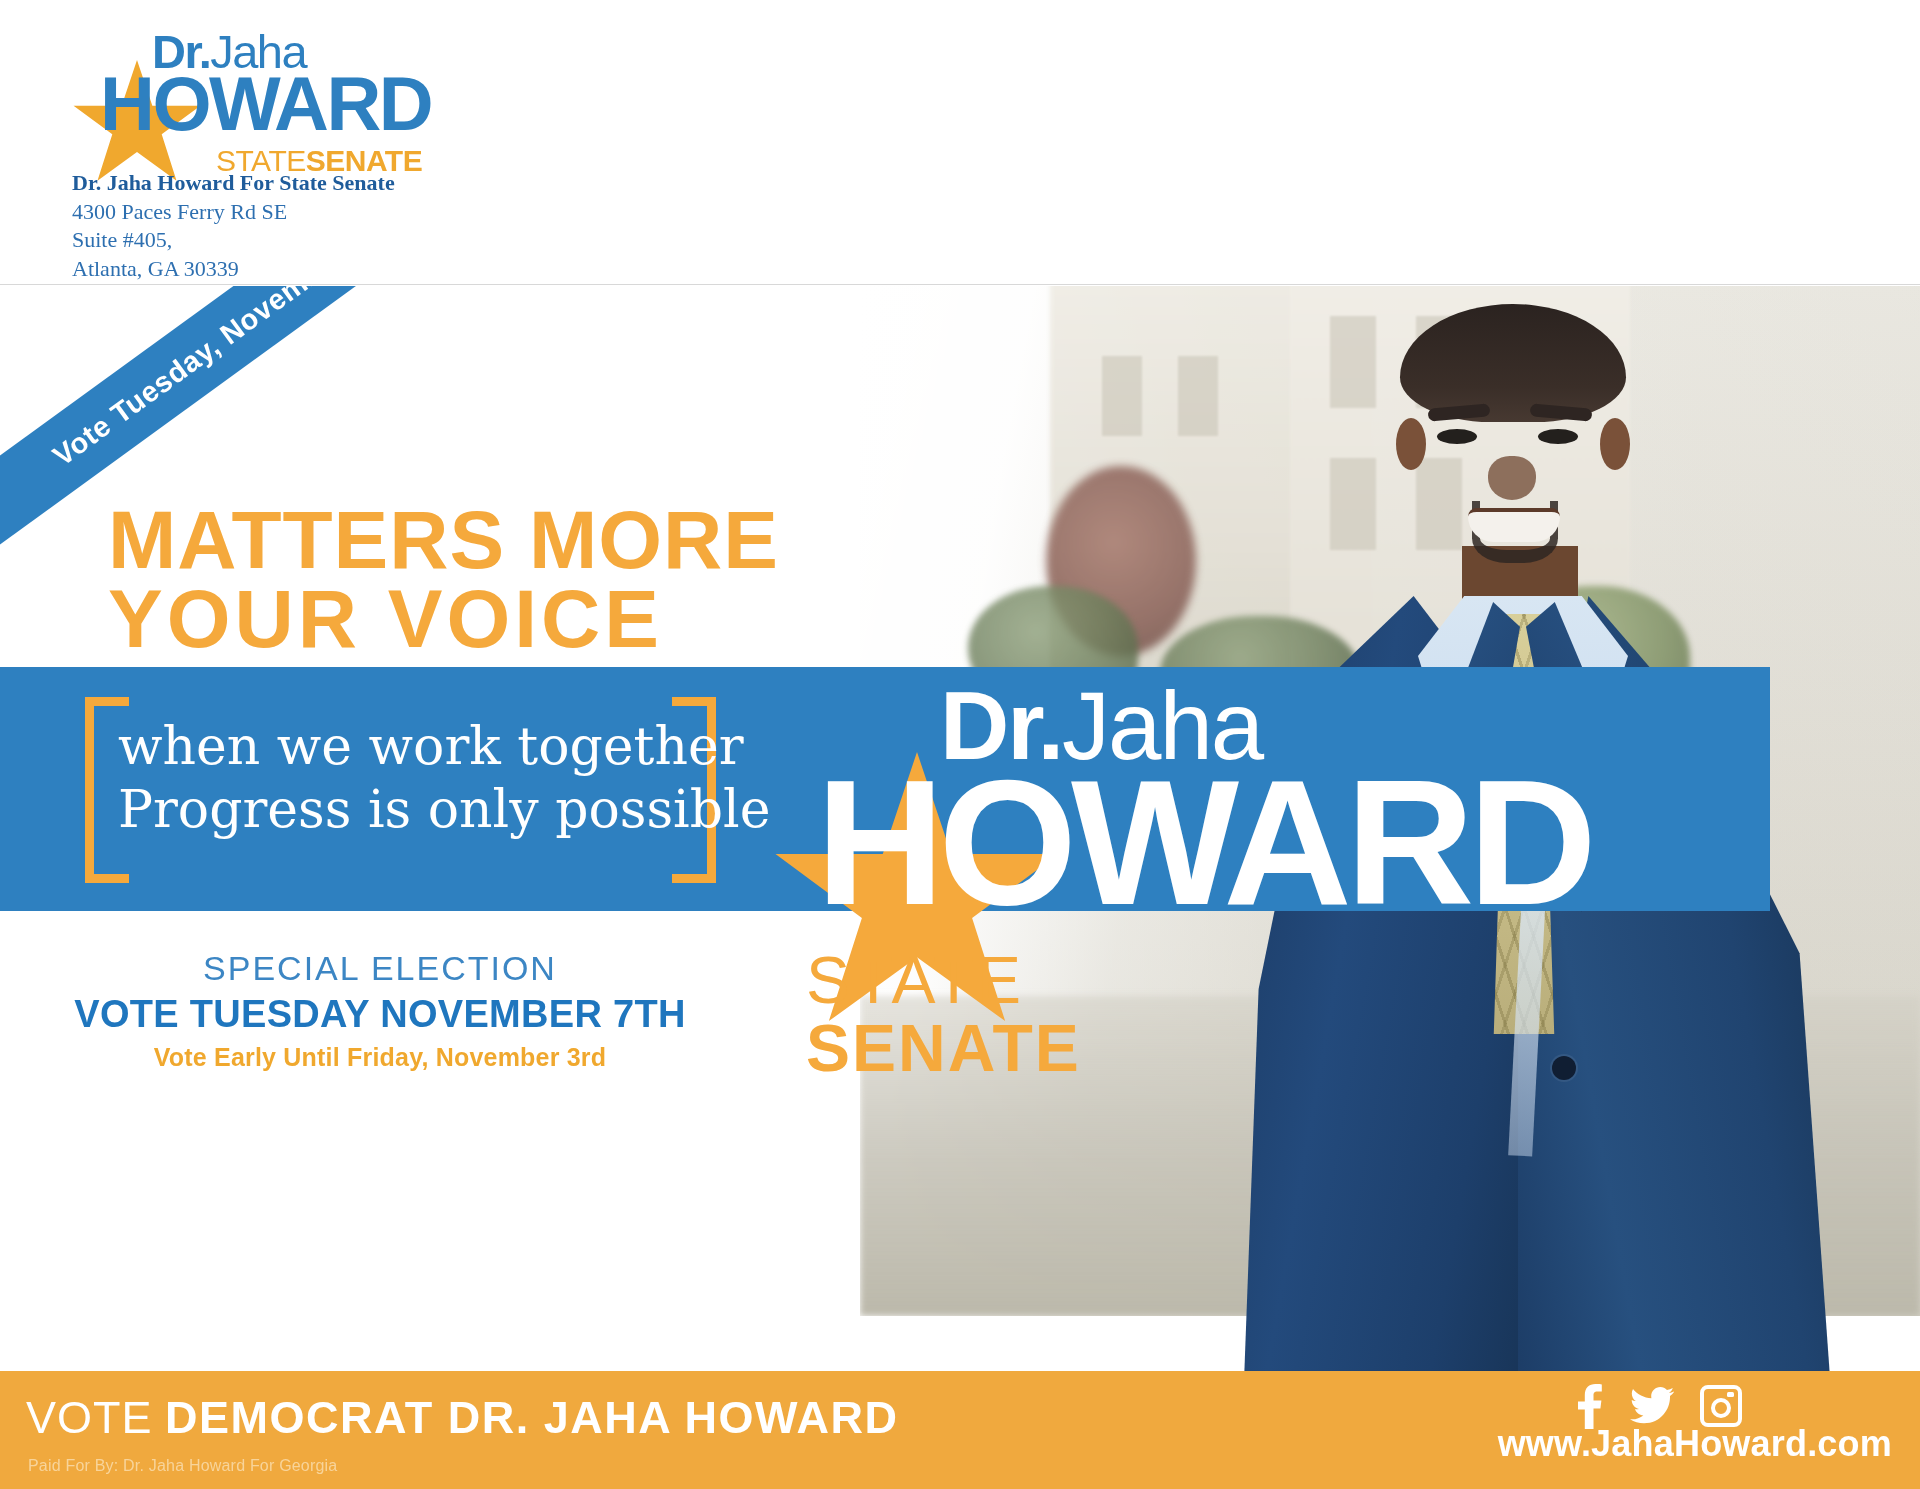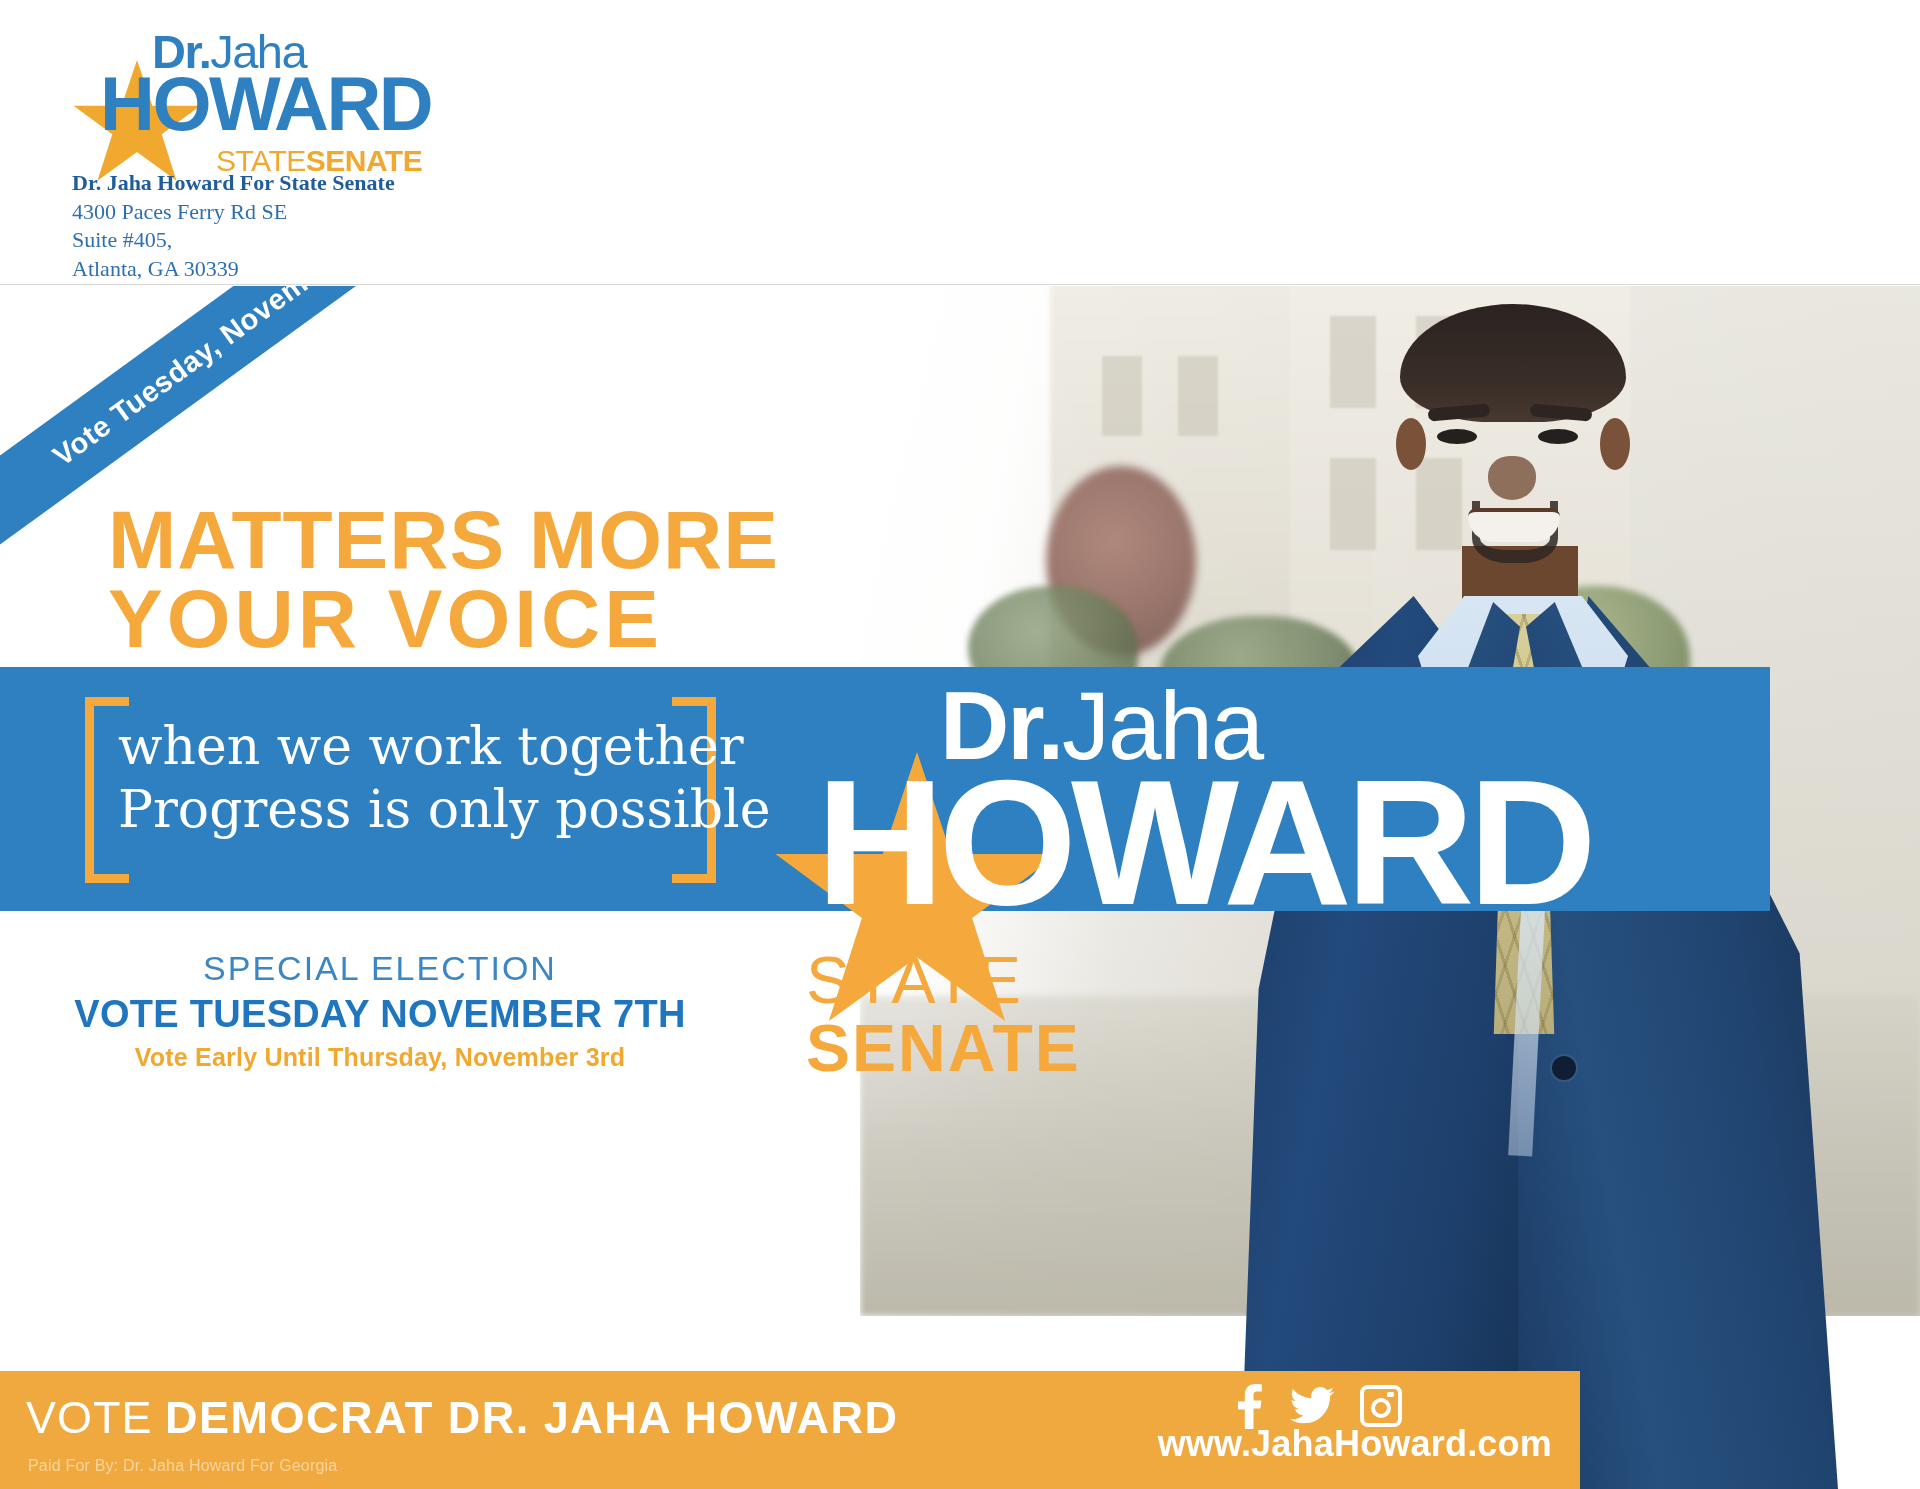--- a/index.html
+++ b/index.html
@@ -498,21 +498,21 @@
     font-weight: 700;
     letter-spacing: 0.2px;
     line-height: 1.5;
   }
 
   
   .footer {
     position: absolute;
     left: 0;
     bottom: 0;
-    width: 1580px;
+    width: 1920px;
     height: 118px;
     background: #F0A93E;
     z-index: 8;
   }
   .footer-main {
     position: absolute;
     left: 26px;
     top: 24px;
     font-size: 45px;
     line-height: 1;
@@ -644,21 +644,21 @@
         <span class="dr">Dr.</span><span class="jaha">Jaha</span>
       </div>
       <div class="lock-howard">HOWARD</div>
       <div class="lock-state">STATE</div>
       <div class="lock-senate">SENATE</div>
     </div>
 
     <div class="election-block">
       <div class="el-special">SPECIAL ELECTION</div>
       <div class="el-date">VOTE TUESDAY NOVEMBER 7TH</div>
-      <div class="el-early">Vote Early Until Thursday, November 3rd</div>
+      <div class="el-early">Vote Early Until Friday, November 3rd</div>
     </div>
   </div>
 
   <div class="footer">
     <div class="footer-main">
       <span class="vote">VOTE</span><span>&nbsp;</span><span class="rest">DEMOCRAT DR. JAHA HOWARD</span>
     </div>
     <div class="footer-paid">Paid For By: Dr. Jaha Howard For Georgia</div>
 
     <div class="footer-social">

